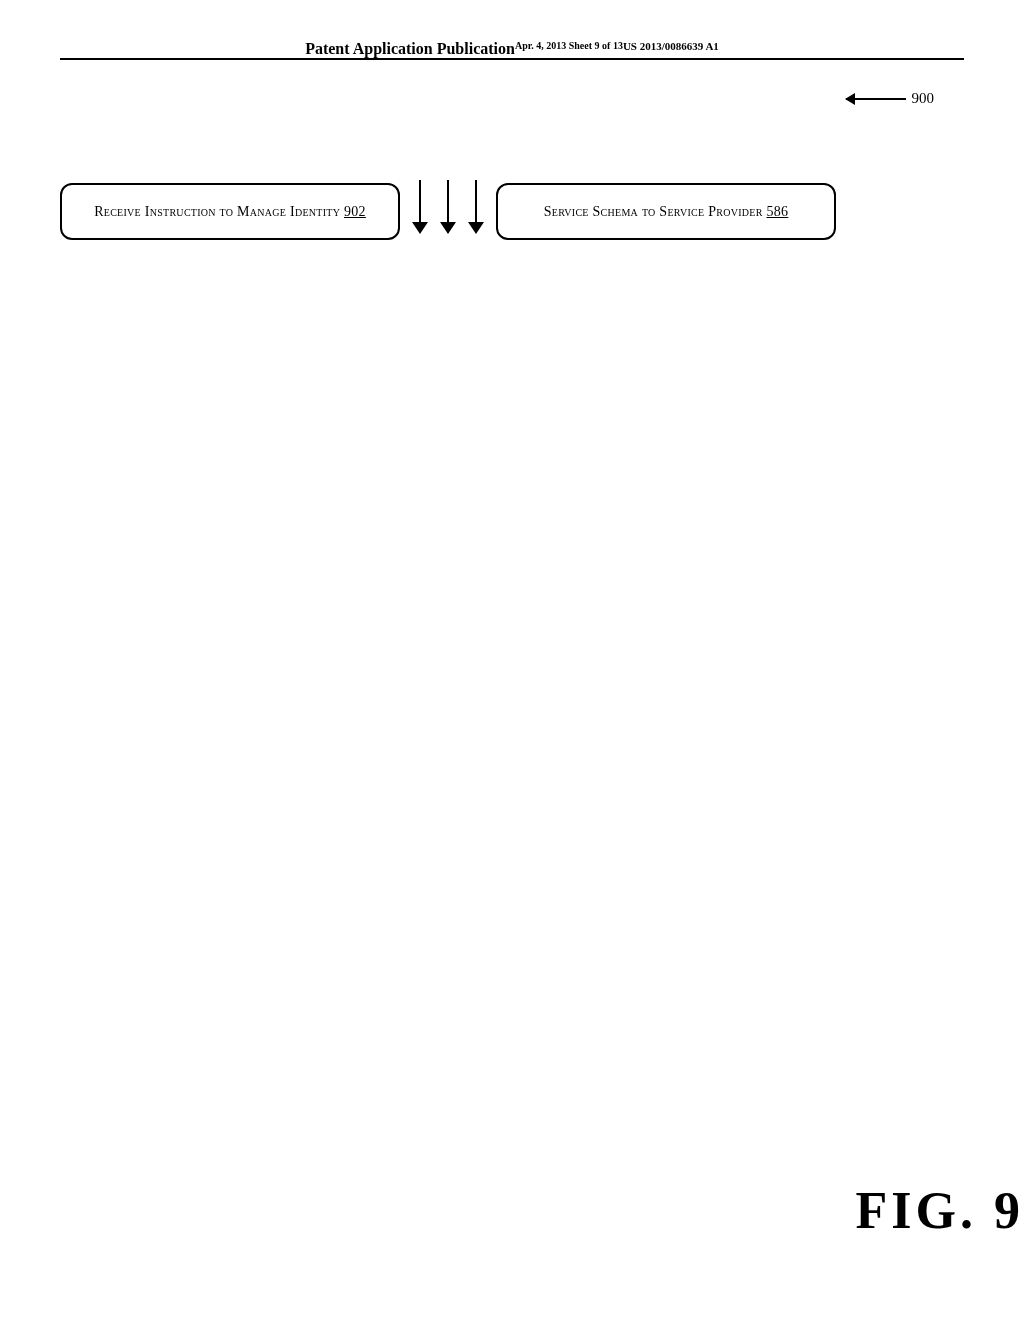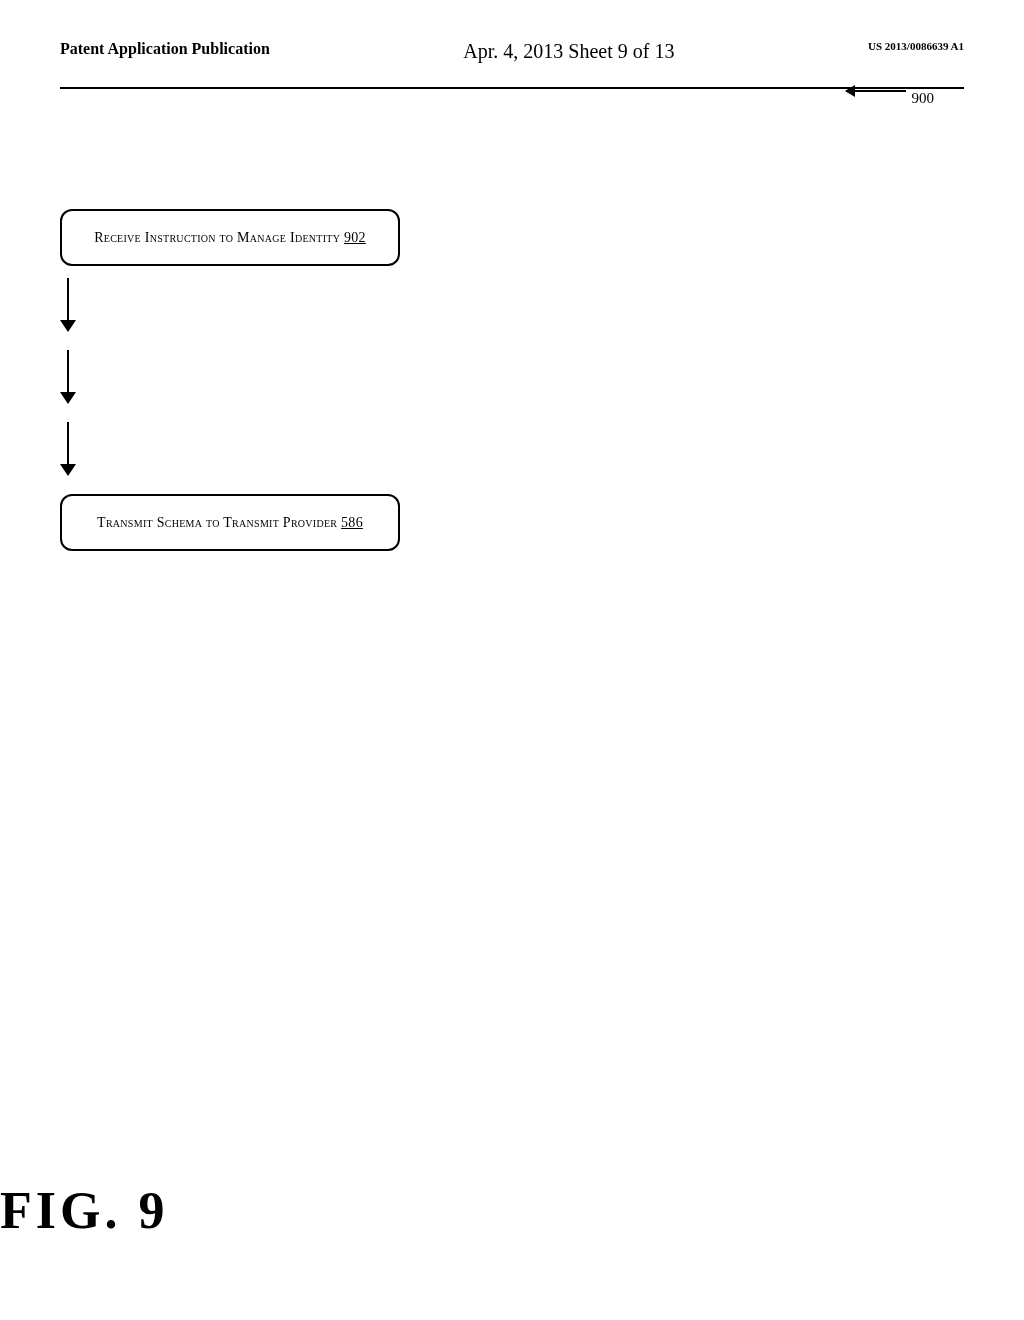--- a/index.html
+++ b/index.html
@@ -20,52 +20,53 @@
       width: 1024px;
       min-height: 1320px;
       background: #ffffff;
       padding: 40px 60px;
       position: relative;
     }
 
     
     .header {
       display: flex;
-      justify-content: space-between;
+      justify-content: center;
       align-items: flex-start;
       margin-bottom: 20px;
       border-bottom: 2px solid #000;
-      padding-bottom: 24px;
+      padding-bottom: 0;
     }
 
     .header-left {
       font-size: 16px;
       font-weight: bold;
       font-family: 'Times New Roman', Times, serif;
     }
 
     .header-center {
-      font-size: 20px;
+      font-size: 10px;
       text-align: center;
       font-family: 'Times New Roman', Times, serif;
+      font-weight: bold;
     }
 
     .header-right {
       font-size: 11px;
       font-family: 'Times New Roman', Times, serif;
       font-weight: bold;
     }
 
     
     .diagram-ref {
       position: absolute;
       top: 90px;
       right: 90px;
       display: flex;
-      align-items: flex-start;
+      align-items: center;
       font-size: 15px;
       font-family: 'Times New Roman', Times, serif;
     }
 
     .arrow-line {
       display: inline-block;
       width: 60px;
       height: 2px;
       background: #000;
       position: relative;
@@ -80,22 +81,22 @@
       width: 0;
       height: 0;
       border-right: 10px solid #000;
       border-top: 6px solid transparent;
       border-bottom: 6px solid transparent;
     }
 
     
     .flowchart-area {
       display: flex;
-      flex-direction: column;
-      align-items: flex-start;
+      flex-direction: row;
+      align-items: flex-end;
       margin-top: 120px;
       gap: 12px;
     }
 
     
     .flow-box {
       border: 2px solid #000;
       border-radius: 12px;
       padding: 16px 30px;
       width: 340px;
@@ -138,22 +139,22 @@
       border-left: 8px solid transparent;
       border-right: 8px solid transparent;
       border-top: 12px solid #000;
     }
 
     
     .figure-caption {
       position: absolute;
       bottom: 80px;
       left: 0;
-      right: 16px;
-      text-align: left;
+      right: 0;
+      text-align: right;
       font-size: 52px;
       font-weight: bold;
       font-family: 'Times New Roman', Times, serif;
       letter-spacing: 4px;
     }
   </style>
 </head>
 <body>
 
 <div class="page">
@@ -190,21 +191,21 @@
     </div>
 
 
     <div class="connector">
       <div class="connector-line"></div>
       <div class="connector-arrow"></div>
     </div>
 
     <div class="flow-box">
       <span class="box-text">
-        <span style="font-variant: small-caps;">Transmit Schema to Transmit Provider</span>
+        <span style="font-variant: small-caps;">Service Schema to Service Provider</span>
         <span class="box-num"> 586</span>
       </span>
     </div>
 
   </div>
 
   <div class="figure-caption">FIG. 9</div>
 
 </div>
 

